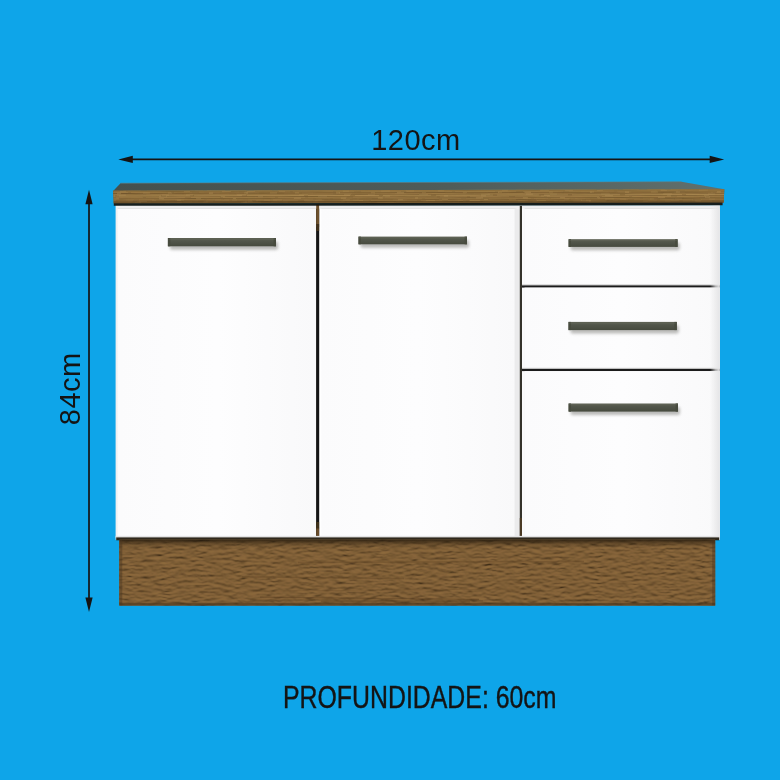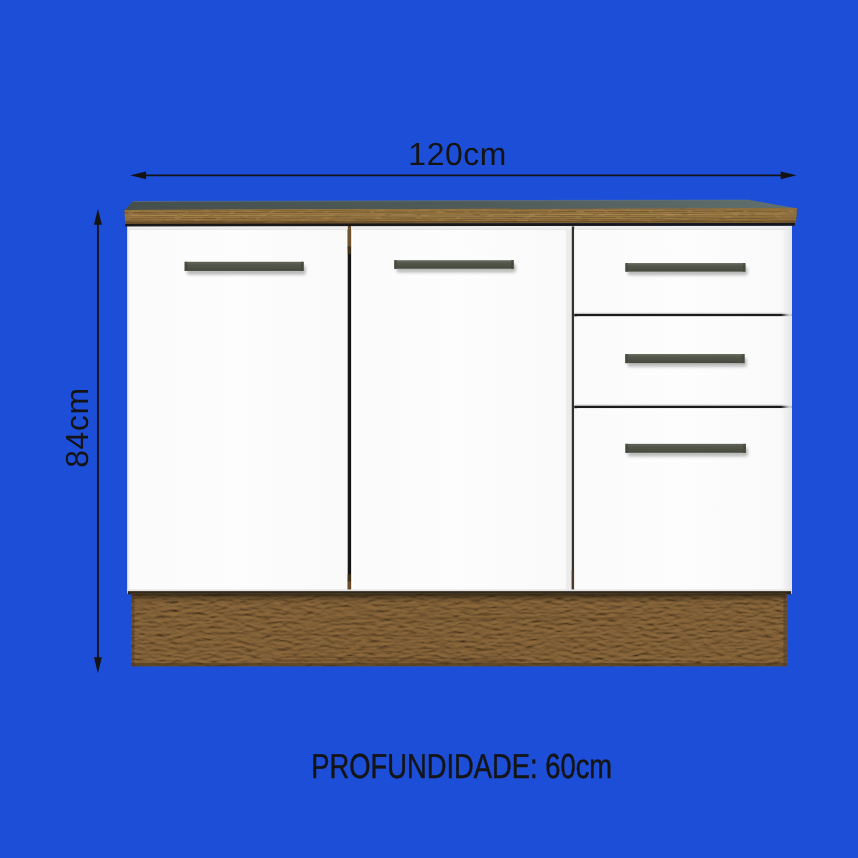--- a/index.html
+++ b/index.html
@@ -1,16 +1,16 @@
 <!DOCTYPE html>
 <html><head>
 <meta charset="utf-8">
 <style>
 html,body{margin:0;padding:0;background:#ffffff;}
-#page{position:relative;width:780px;height:780px;background:#1d4ed8;overflow:hidden;
+#page{position:relative;width:780px;height:780px;background:#0ea5e9;overflow:hidden;
 font-family:"Liberation Sans", sans-serif;}
 svg{position:absolute;left:0;top:0;}
 </style>
 </head>
 <body>
 <div id="page">
 <svg width="780" height="780" viewBox="0 0 780 780">
 <defs>
 <linearGradient id="slabg" x1="0" y1="0" x2="1" y2="0">
 <stop offset="0" stop-color="#45504d"></stop>

